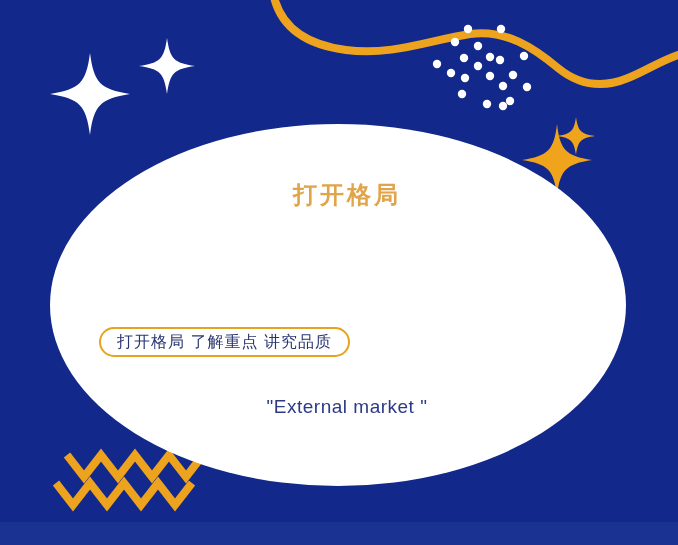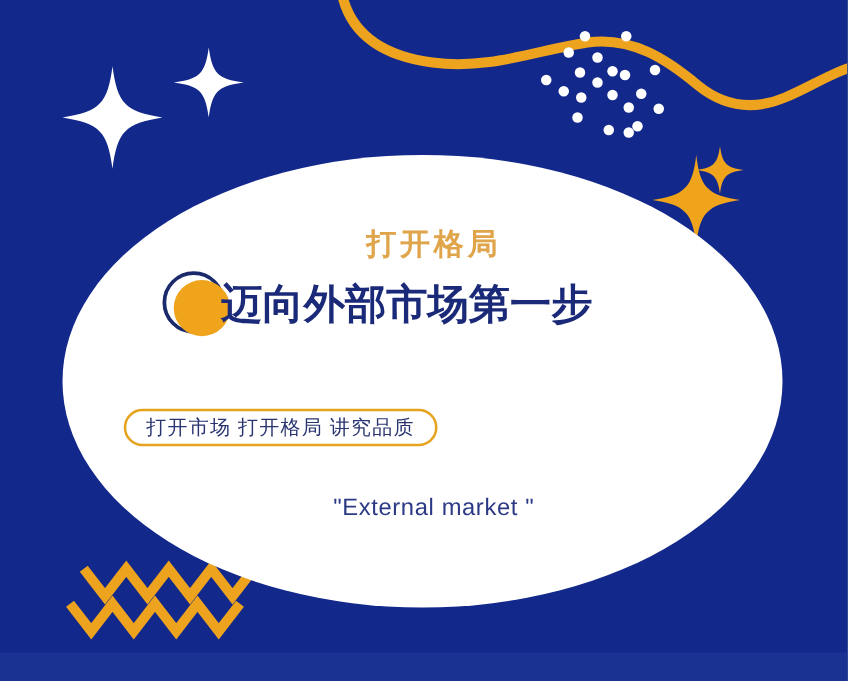--- a/index.html
+++ b/index.html
@@ -210,29 +210,22 @@
                L 158 483 L 175 505 L 192 483"></path>
     </g>
   </svg>
 
   <div class="oval"></div>
 
   <div class="content">
 
     <div class="eyebrow">打开格局</div>
 
-    <div class="title-row">
-      <div class="badge">
-        <div class="badge-ring"></div>
-        <div class="badge-dot"></div>
-      </div>
-      <div class="main-title">迈向外部市场第一步</div>
-    </div>
 
     <div class="pill">
-      <span class="pill-text">打开市场 打开格局 讲究品质</span>
+      <span class="pill-text">打开格局 了解重点 讲究品质</span>
     </div>
 
     <div class="en-line">"External market "</div>
   </div>
 
   <div class="bottom-bar"></div>
 </div>
 
 </body></html>

